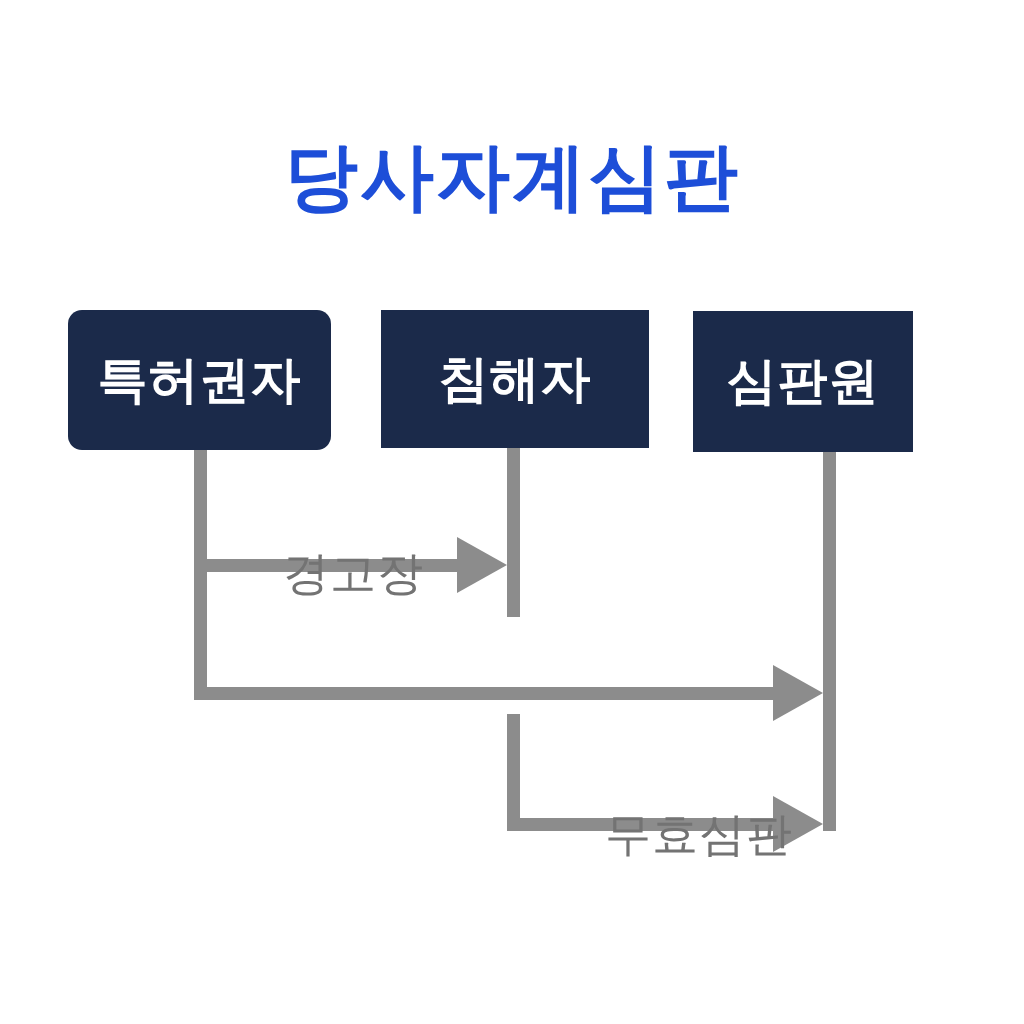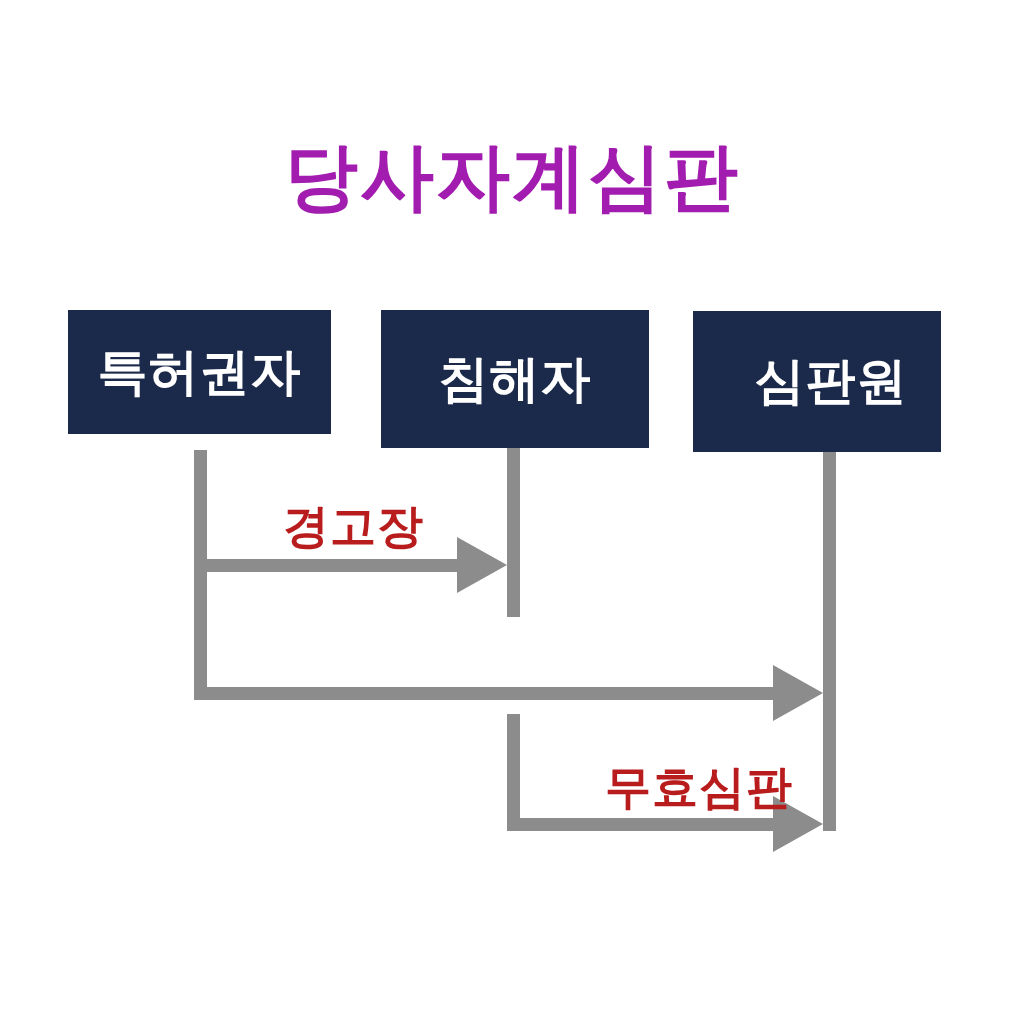--- a/index.html
+++ b/index.html
@@ -17,36 +17,36 @@
   }
   .diagram-title {
     position: absolute;
     left: 0;
     top: 128px;
     width: 1024px;
     text-align: center;
     font-size: 74px;
     font-weight: 800;
     letter-spacing: 2px;
-    color: #a21caf;
+    color: #1d4ed8;
   }
   .entity-box {
     position: absolute;
     background: #1b2a4a;
     display: flex;
     align-items: center;
     justify-content: center;
     color: #ffffff;
     font-size: 50px;
     font-weight: 800;
     letter-spacing: 1px;
   }
-  .box-patent-holder { left: 68px;  top: 310px; width: 263px; height: 124px; }
+  .box-patent-holder { left: 68px;  top: 310px; width: 263px; height: 140px; border-radius: 14px; }
   .box-infringer     { left: 381px; top: 310px; width: 268px; height: 138px; text-align: center; }
-  .box-trial-board   { left: 693px; top: 311px; width: 220px; height: 141px; padding-left: 28px; }
+  .box-trial-board   { left: 693px; top: 311px; width: 220px; height: 141px; }
 
   .line { position: absolute; background: #8c8c8c; }
 
   
   .v-patent-holder   { left: 194px; top: 450px; width: 13px; height: 250px; }
   .v-infringer-upper { left: 507px; top: 448px; width: 13px; height: 169px; }
   .v-infringer-lower { left: 507px; top: 714px; width: 13px; height: 117px; }
   .v-trial-board     { left: 823px; top: 452px; width: 13px; height: 379px; }
 
   
@@ -65,23 +65,24 @@
   }
   .head-warning { left: 457px; top: 537px; }
   .head-scope   { left: 773px; top: 665px; }
   .head-invalid { left: 773px; top: 796px; }
 
   
   .arrow-label {
     position: absolute;
     text-align: center;
     font-size: 46px;
-    font-weight: 700;
-    color: #b91c1c;
+    font-weight: 400;
+    color: #737373;
     letter-spacing: 1px;
+    margin-top: 47px;
   }
   .label-warning { left: 200px; top: 496px; width: 307px; }
   .label-scope   { left: 200px; top: 627px; width: 623px; }
   .label-invalid { left: 520px; top: 757px; width: 358px; }
 </style>
 </head>
 <body>
 
 <div class="stage">
 

